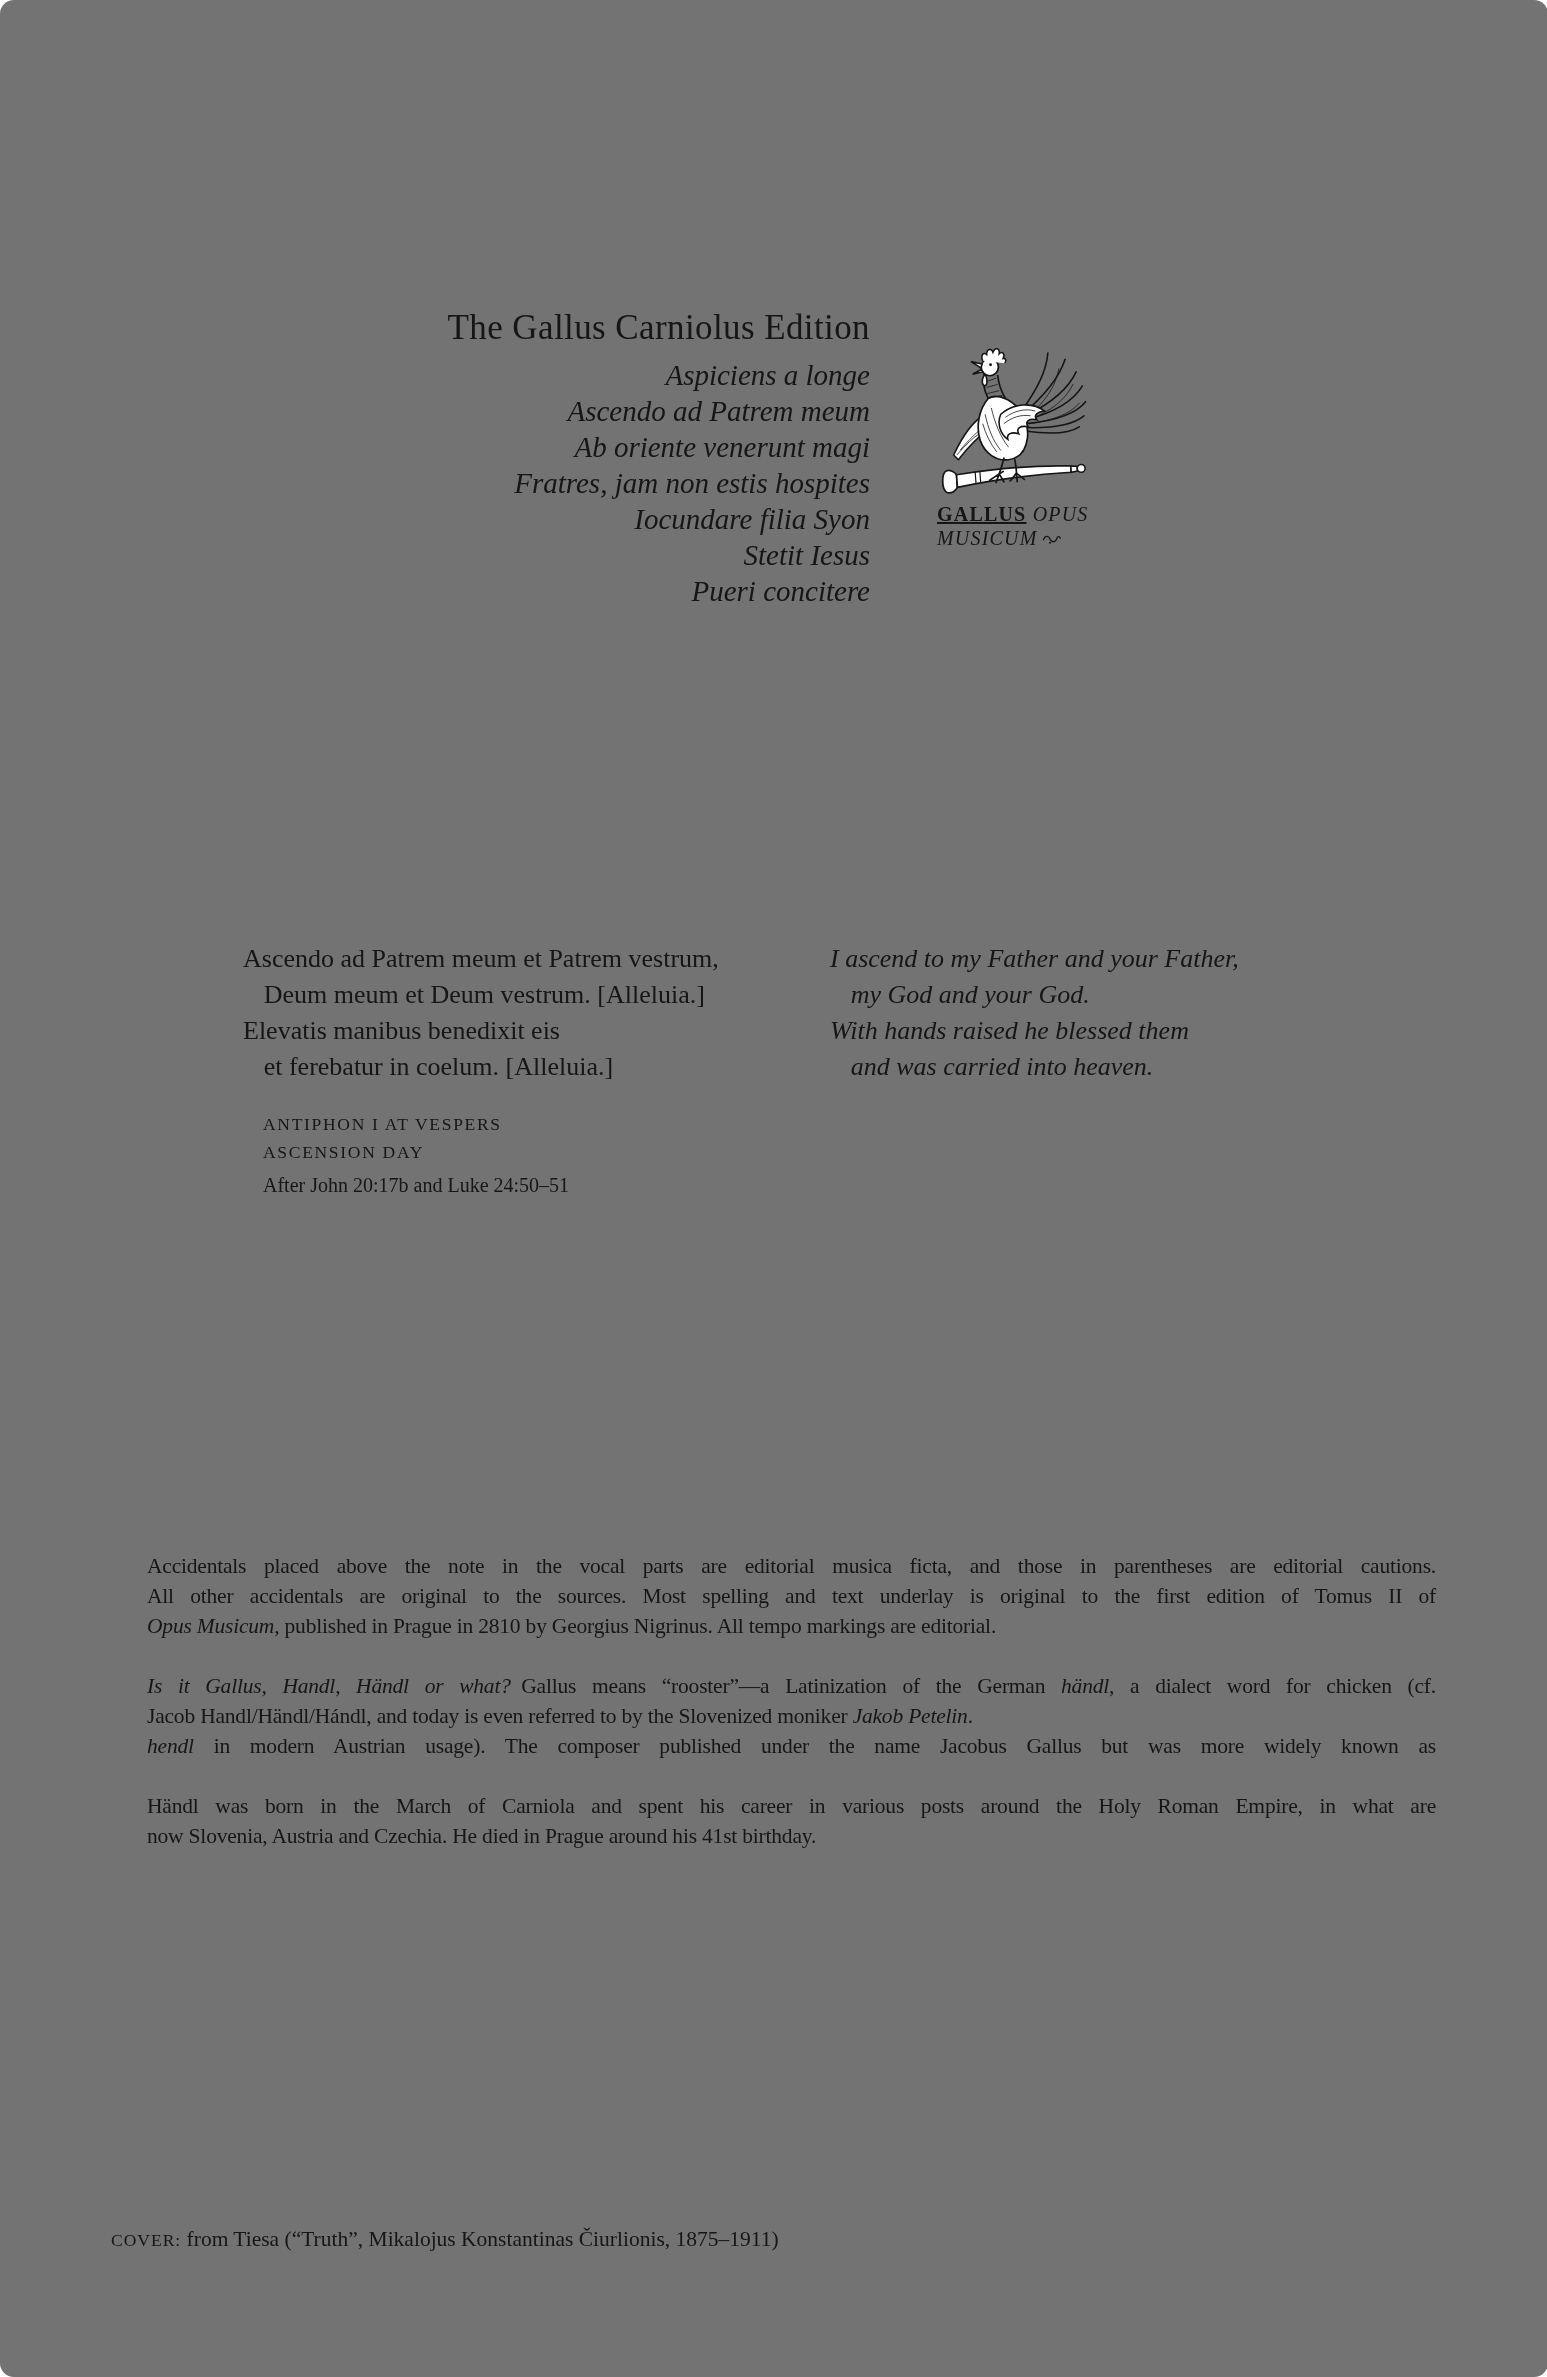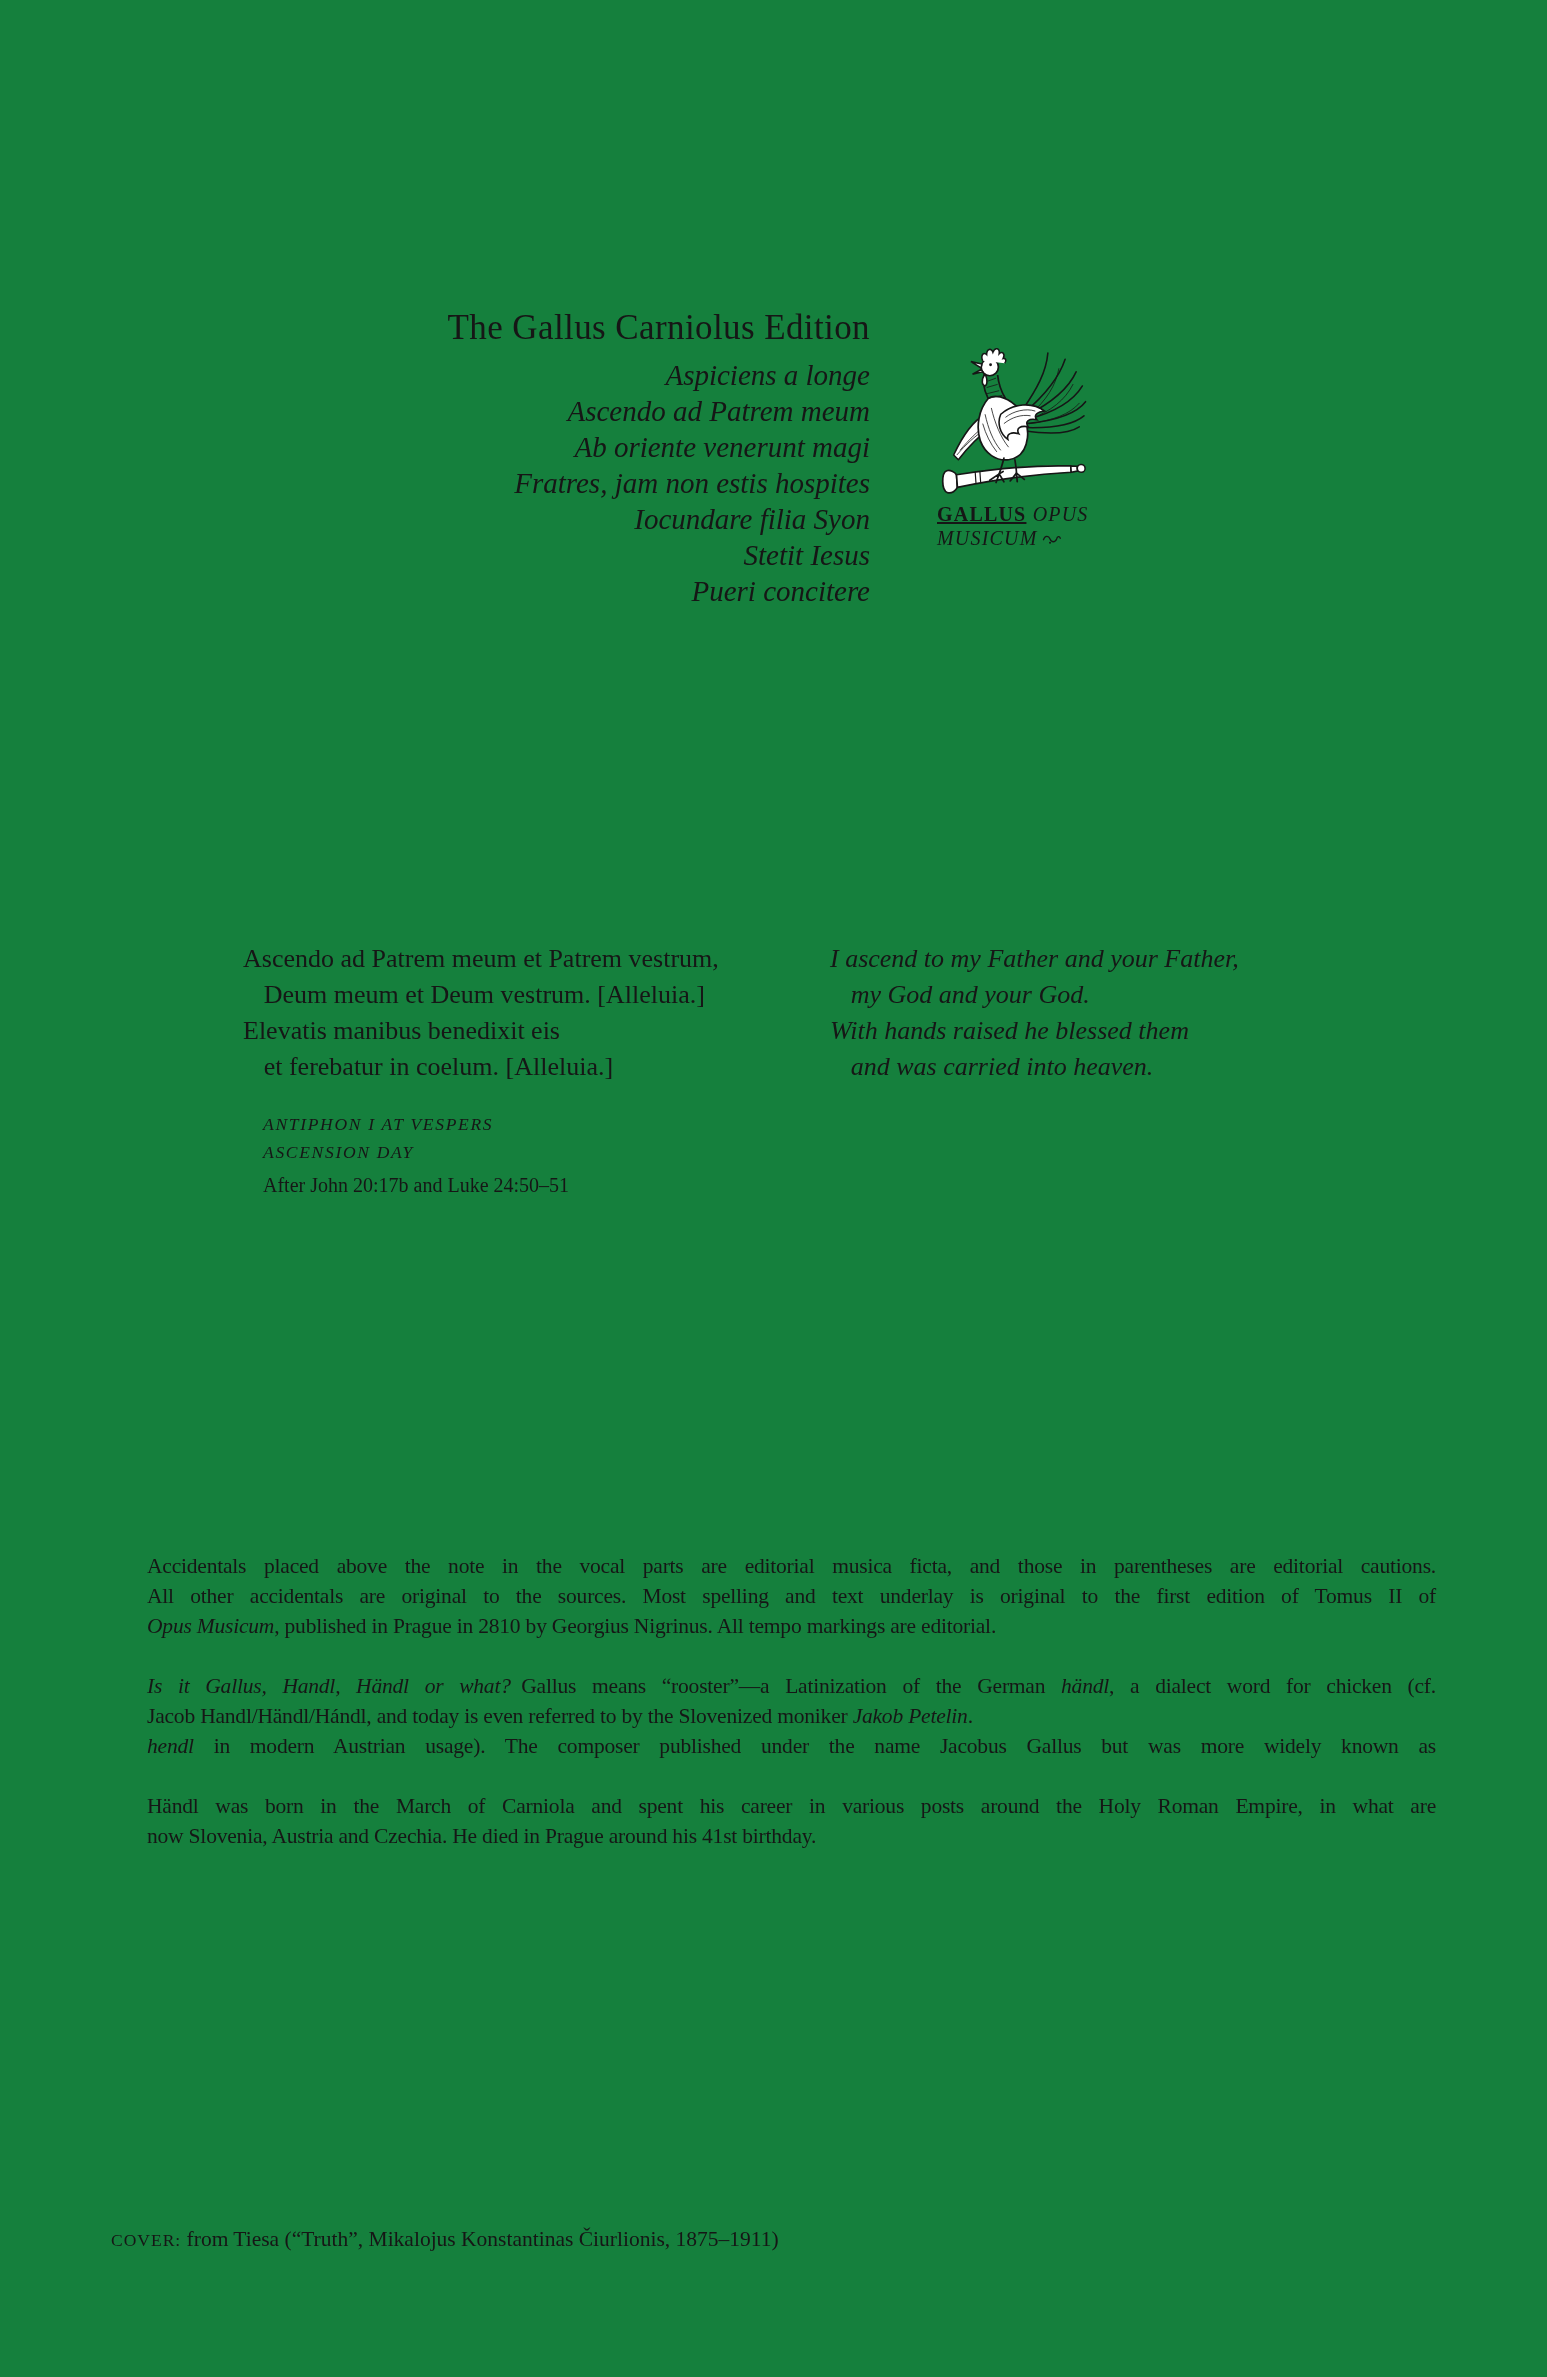--- a/index.html
+++ b/index.html
@@ -23,36 +23,36 @@
   .lt-bold{font-weight:bold;text-decoration:underline;}
   .lt-ital{font-style:italic;}
   .flourish{display:inline-block;width:19px;height:12px;margin-left:4.8px;vertical-align:baseline;}
   
   .latin{position:absolute;left:243px;top:941px;font-size:26px;line-height:36px;}
   .english{position:absolute;left:830px;top:941px;font-size:26px;line-height:36px;font-style:italic;}
   .vline{white-space:nowrap;}
   .vline.ind{padding-left:20.7px;}
   
   .caption{position:absolute;left:263px;top:1110px;}
-  .sc-line{font-size:17.5px;line-height:28px;letter-spacing:1.7px;font-style:italic;}
+  .sc-line{font-size:17.5px;line-height:28px;letter-spacing:1.7px;}
   .source{font-size:20px;line-height:32px;margin-top:3.2px;white-space:nowrap;}
   
   .notes{position:absolute;left:111px;top:1551px;width:1289px;font-size:21.5px;line-height:30px;letter-spacing:-0.2px;margin-left:36px;}
   .para + .para{margin-top:30px;}
   .pline{min-height:30px;}
   .pline.jline{text-align:justify;text-align-last:justify;}
   .it{font-style:italic;}
   
   .cover{position:absolute;left:111px;top:2227px;font-size:21.5px;white-space:nowrap;}
   .cover-label{font-size:17.5px;letter-spacing:1px;}
 </style>
 </head>
 <body>
 
-<div id="page" style="color: rgb(22, 22, 22); background: #15803d;">
+<div id="page" style="color: rgb(22, 22, 22); background: #737373; border-radius: 14px;">
 
   <div class="title-block">
     <h1 class="main-title">The Gallus Carniolus Edition</h1>
     <div class="works">
         <div class="work-line">Aspiciens a longe</div>
         <div class="work-line">Ascendo ad Patrem meum</div>
         <div class="work-line">Ab oriente venerunt magi</div>
         <div class="work-line">Fratres, jam non estis hospites</div>
         <div class="work-line">Iocundare filia Syon</div>
         <div class="work-line">Stetit Iesus</div>

